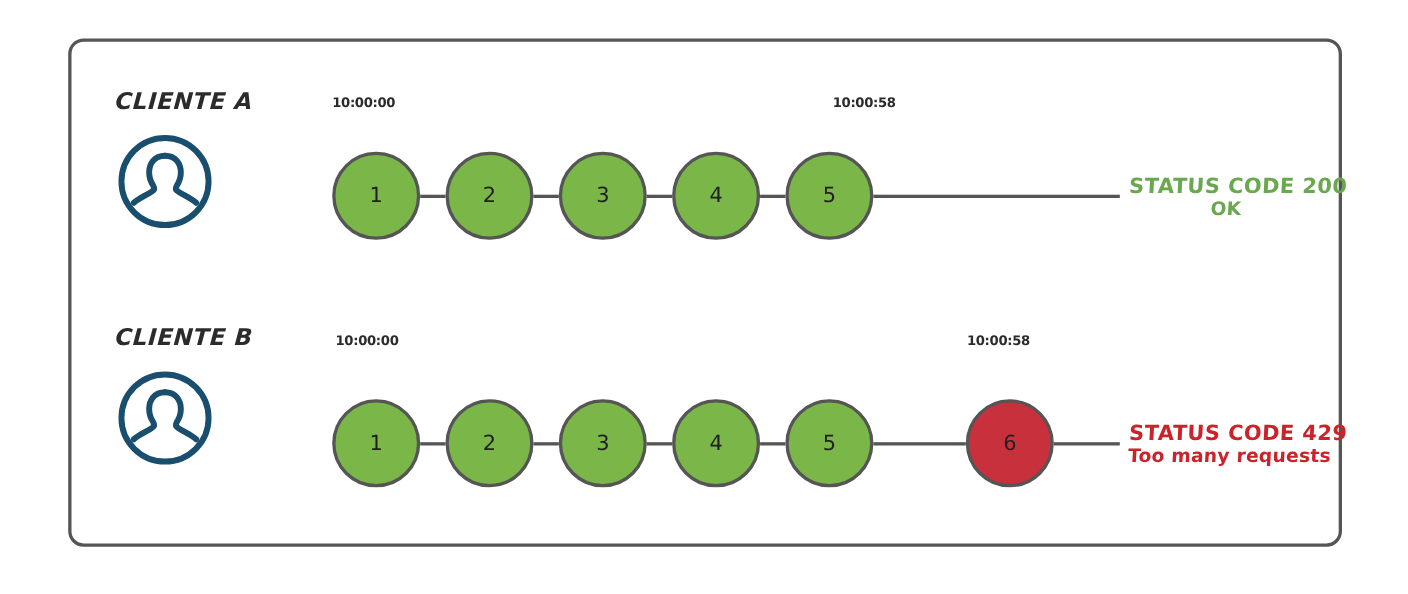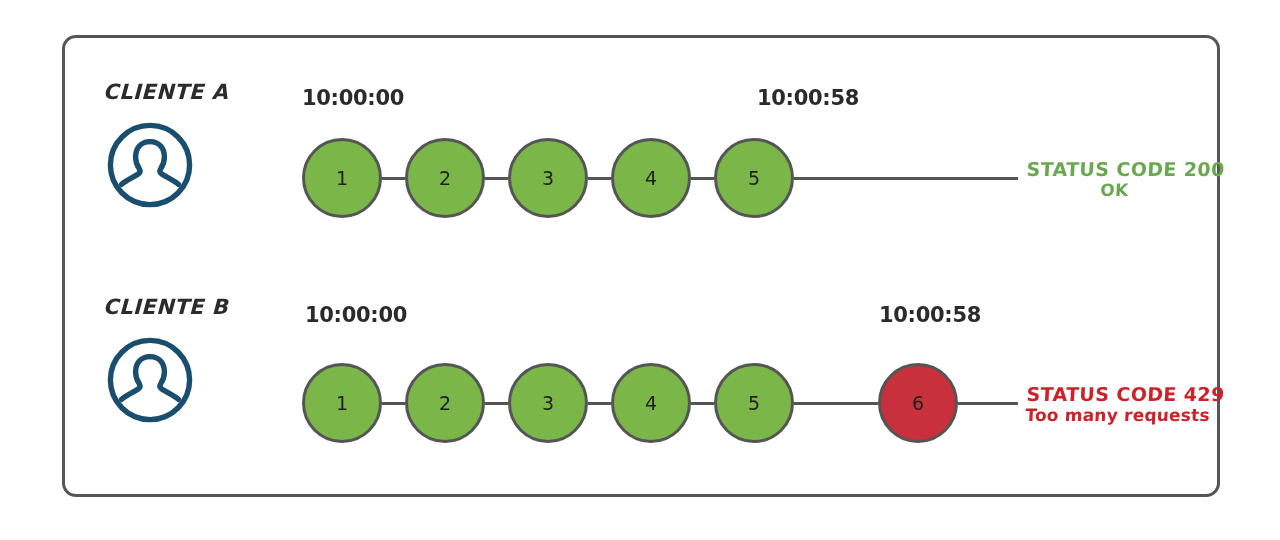--- a/index.html
+++ b/index.html
@@ -56,21 +56,21 @@
 
   
   .row {
     position: absolute;
     left: 0;
     top: 0;
   }
   .timestamp {
     position: absolute;
     font-family: "DejaVu Sans", sans-serif;
-    font-size: 21px;
+    font-size: 12px;
     font-weight: bold;
     color: #2b2b2b;
     white-space: nowrap;
     letter-spacing: -0.3px;
   }
 
   .node {
     position: absolute;
     width: 80px;
     height: 80px;

